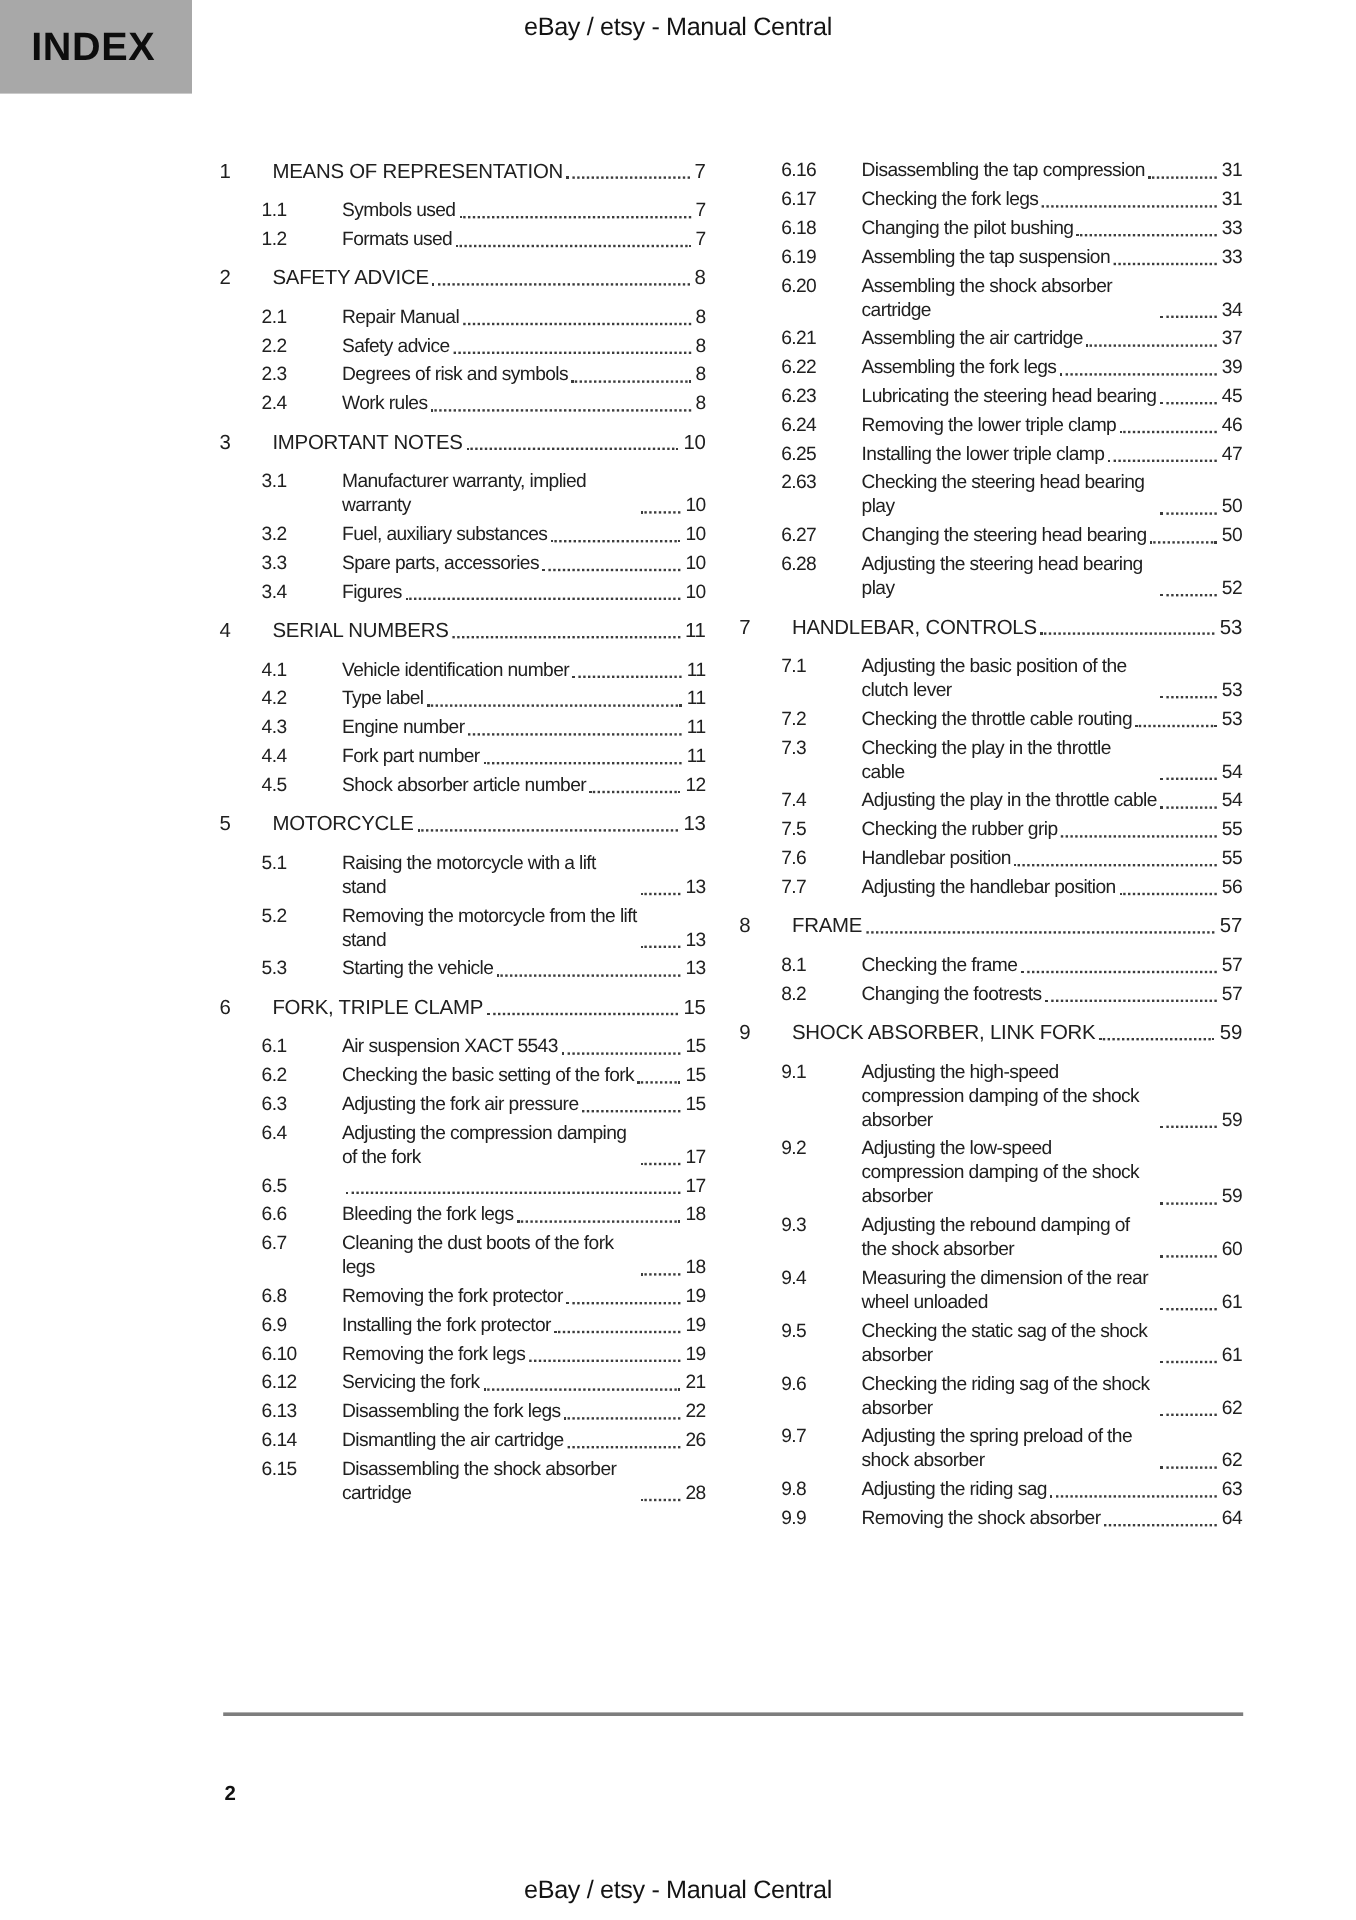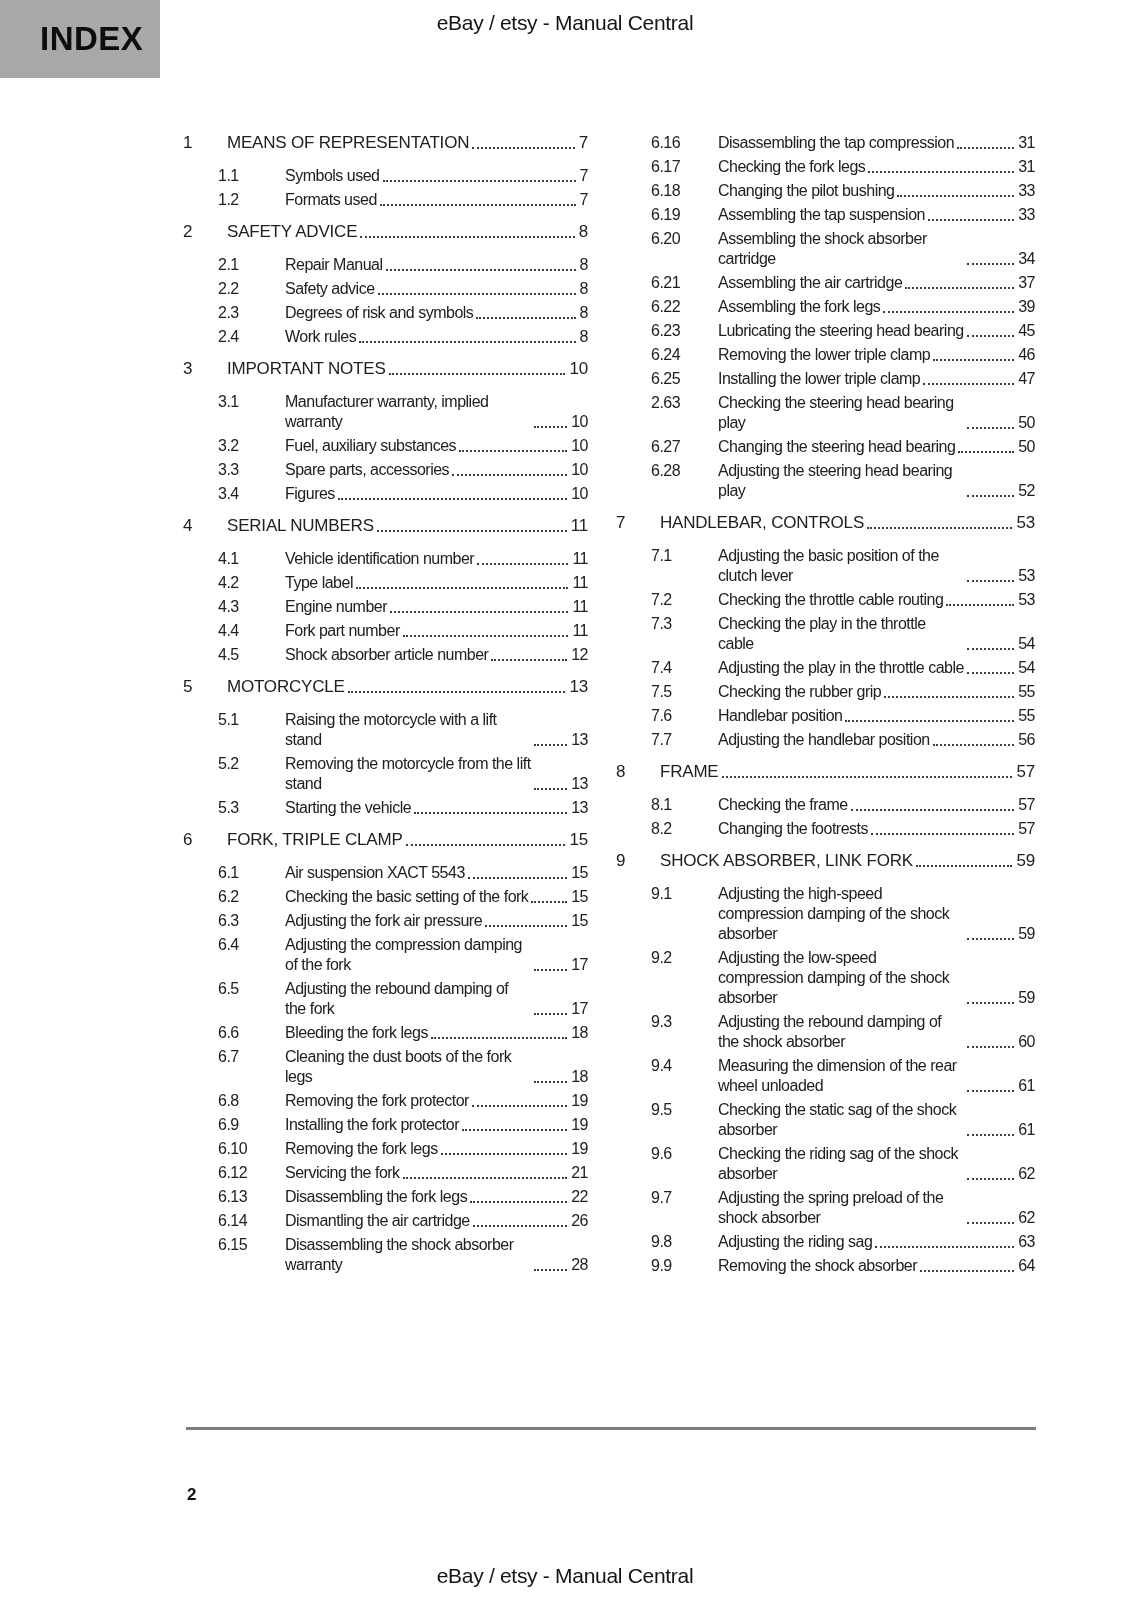--- a/index.html
+++ b/index.html
@@ -23,21 +23,21 @@
     width: 160px; height: 78px;
     background: #a8a8a8;
     display: flex;
     align-items: center;
   }
   .index-box .index-text {
     font-size: 33px;
     font-weight: bold;
     letter-spacing: 0.5px;
     color: #0d0d0d;
-    padding-left: 40px;
+    padding-left: 26px;
   }
   .header-title {
     position: absolute;
     top: 11px; left: 0;
     width: 100%;
     text-align: center;
     font-size: 21px;
     letter-spacing: -0.3px;
     color: #141414;
   }
@@ -348,21 +348,20 @@
           <span class="toc-num">6.4</span>
           <span class="toc-body">
             <span class="toc-title">Adjusting the compression damping of the fork</span>
             <span class="toc-dots"></span>
             <span class="toc-page">17</span>
           </span>
         </div>
         <div class="toc-row section">
           <span class="toc-num">6.5</span>
           <span class="toc-body">
-            <span class="toc-title">Adjusting the rebound damping of the fork</span>
             <span class="toc-dots"></span>
             <span class="toc-page">17</span>
           </span>
         </div>
         <div class="toc-row section">
           <span class="toc-num">6.6</span>
           <span class="toc-body">
             <span class="toc-title">Bleeding the fork legs</span>
             <span class="toc-dots"></span>
             <span class="toc-page">18</span>
@@ -420,21 +419,21 @@
           <span class="toc-num">6.14</span>
           <span class="toc-body">
             <span class="toc-title">Dismantling the air cartridge</span>
             <span class="toc-dots"></span>
             <span class="toc-page">26</span>
           </span>
         </div>
         <div class="toc-row section">
           <span class="toc-num">6.15</span>
           <span class="toc-body">
-            <span class="toc-title">Disassembling the shock absorber warranty</span>
+            <span class="toc-title">Disassembling the shock absorber cartridge</span>
             <span class="toc-dots"></span>
             <span class="toc-page">28</span>
           </span>
         </div>
       </div>
     <div class="toc-col-right">
         <div class="toc-row section">
           <span class="toc-num">6.16</span>
           <span class="toc-body">
             <span class="toc-title">Disassembling the tap compression</span>

